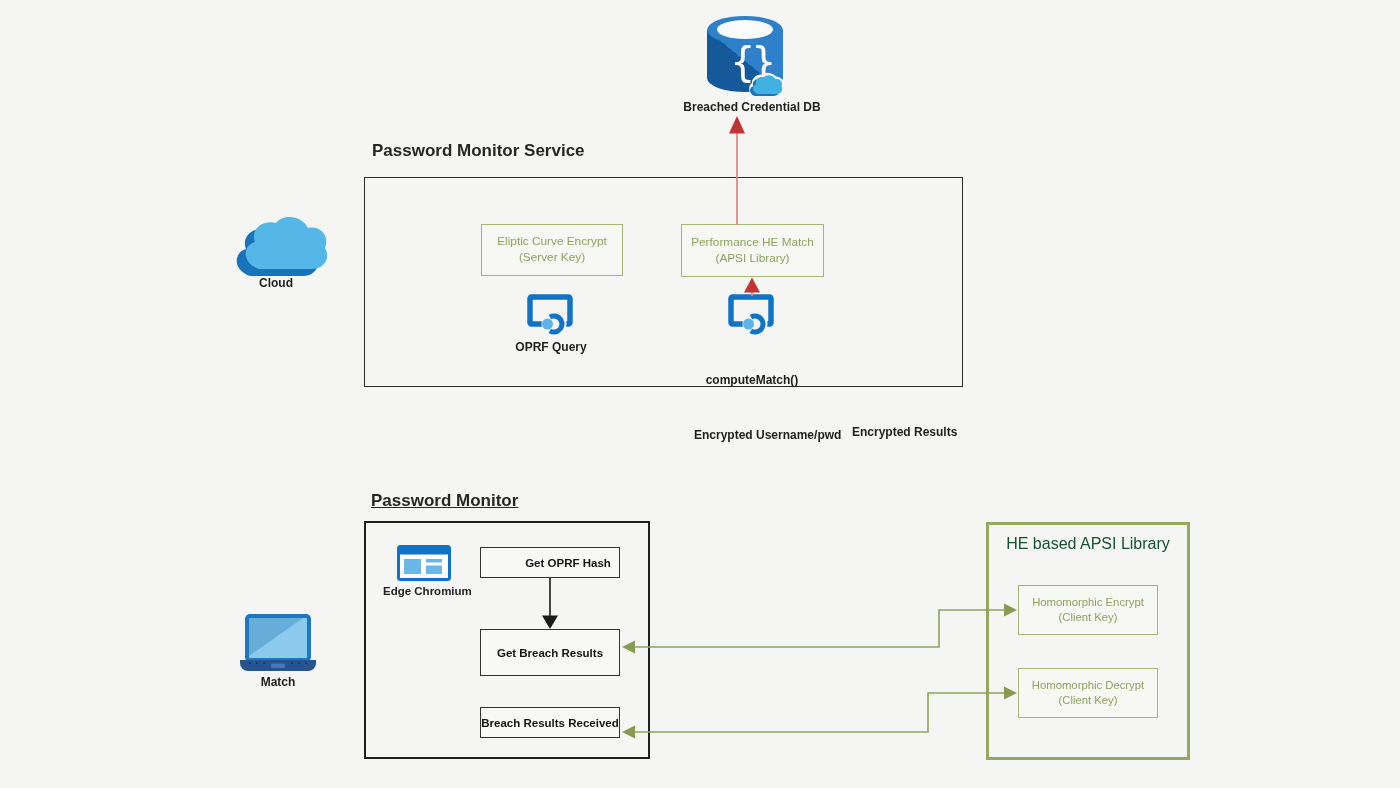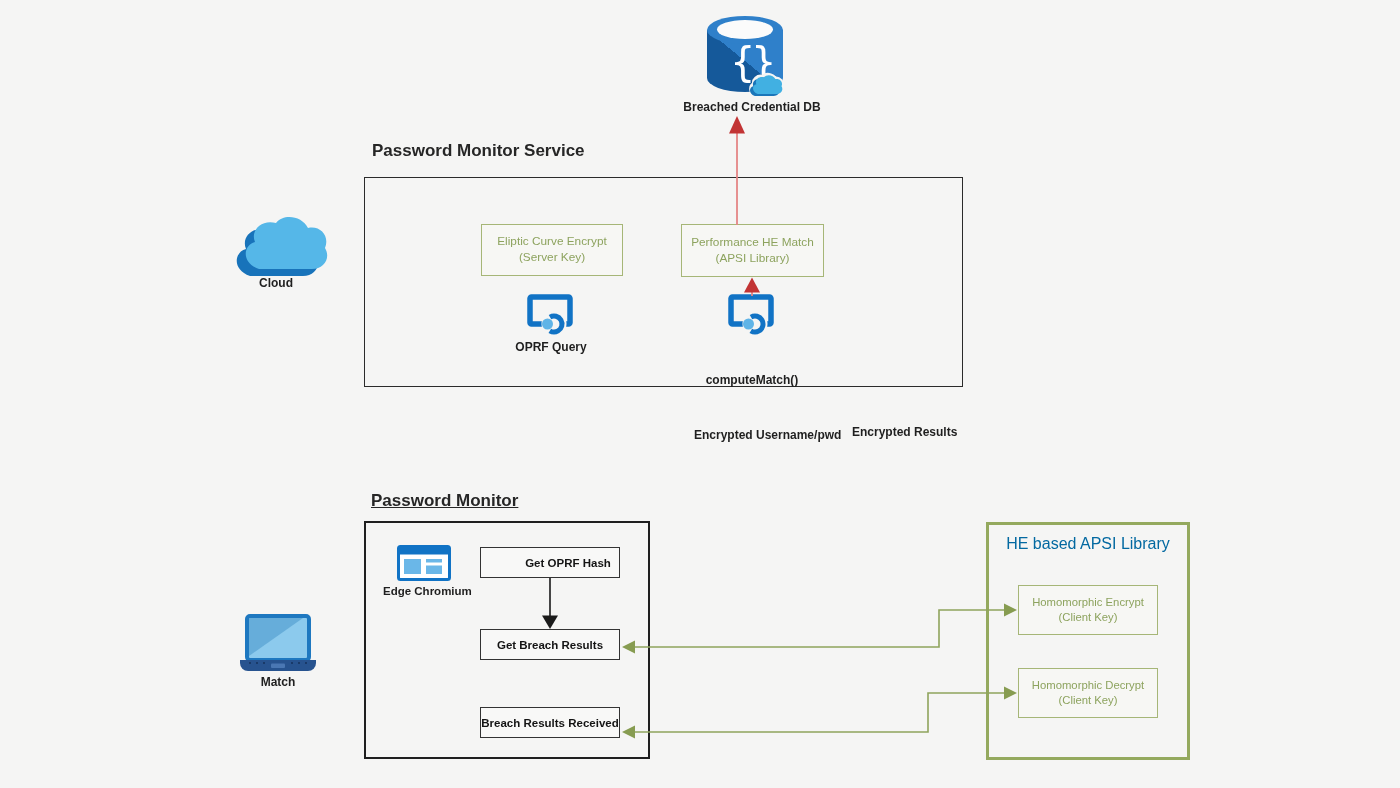--- a/index.html
+++ b/index.html
@@ -21,21 +21,21 @@
     border:1.4px solid #333;background:#f8f8f7;box-sizing:border-box;
     display:flex;align-items:center;justify-content:center;
     font-size:11.5px;font-weight:600;color:#141414;white-space:nowrap;
   }
   .greenbox{
     border:1.4px solid #a6b677;background:#f7f7f4;box-sizing:border-box;
     display:flex;flex-direction:column;align-items:center;justify-content:center;
     font-size:11.8px;line-height:1.35;color:#8da35e;text-align:center;white-space:nowrap;
   }
   .apsi-frame{border:3px solid #94a95e;background:transparent;box-sizing:border-box;}
-  .apsi-title{font-size:16px;color:#0369a1;text-align:center;white-space:nowrap;}
+  .apsi-title{font-size:16px;color:#14532d;text-align:center;white-space:nowrap;}
   svg{display:block;}
   .overlay{pointer-events:none;}
 </style>
 </head>
 <body>
 
 <div class="canvas">
 
   <div class="abs" style="left:703px;top:12px;">
     <svg width="90" height="92" viewBox="0 0 90 92">
@@ -119,21 +119,21 @@
       <rect x="7" y="14" width="17" height="15" fill="#6ab7e8"></rect>
       <rect x="29" y="14" width="16" height="3.5" fill="#6ab7e8"></rect>
       <rect x="29" y="20.5" width="16" height="8.5" fill="#6ab7e8"></rect>
     </svg>
   </div>
   <div class="abs lbl" style="left:383px;top:585px;width:82px;font-size:11.5px;">Edge Chromium</div>
 
   <div class="abs stepbox" style="left:480px;top:547px;width:140px;height:31px;padding-left:36px;">
     <span>Get OPRF Hash</span>
   </div>
-  <div class="abs stepbox" style="left:480px;top:629px;width:140px;height:31px;">
+  <div class="abs stepbox" style="left:480px;top:629px;width:140px;height:47px;">
     <span>Get Breach Results</span>
   </div>
   <div class="abs stepbox" style="left:480px;top:707px;width:140px;height:31px;align-items:center;">
     <span>Breach Results Received</span>
   </div>
 
   <div class="abs" style="left:238px;top:614px;">
     <svg width="80" height="58" viewBox="0 0 80 58">
       <rect x="9" y="2" width="62" height="44" rx="3" fill="#8ccaed" stroke="#1e78c0" stroke-width="4"></rect>
       <path d="M 11,4 L 65,4 L 11,42 Z" fill="#5fa8d6" opacity="0.85"></path>

